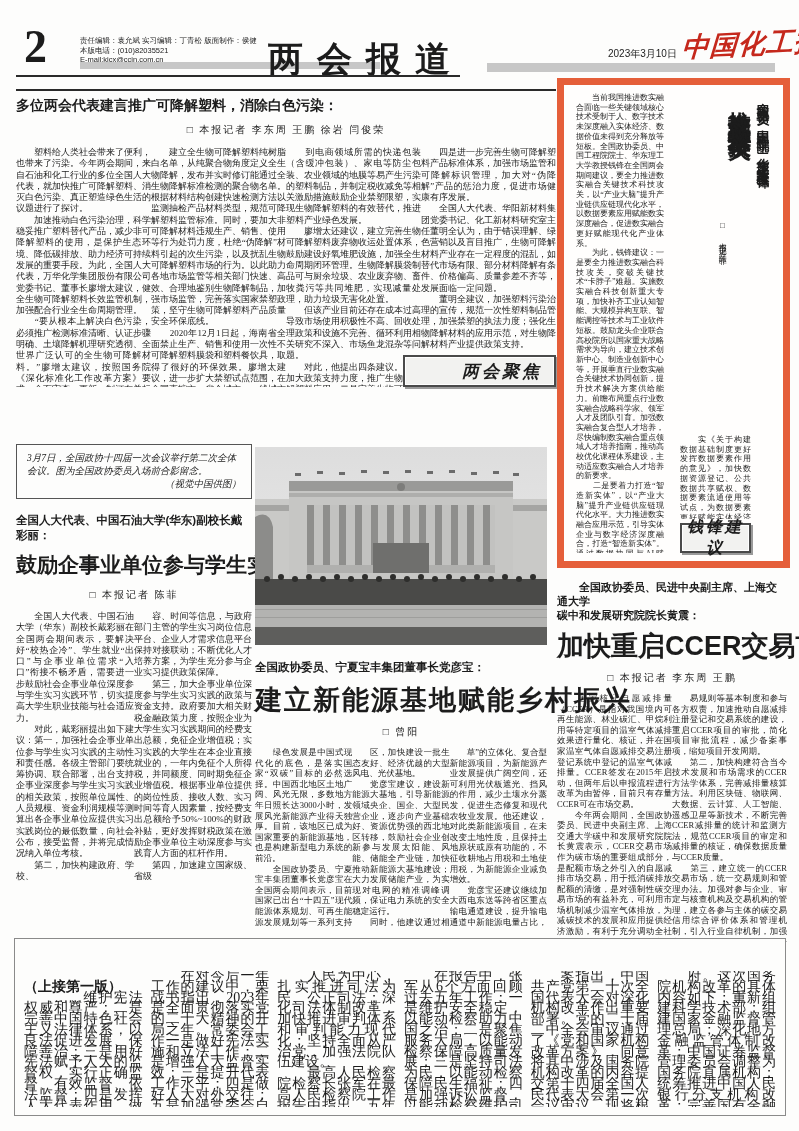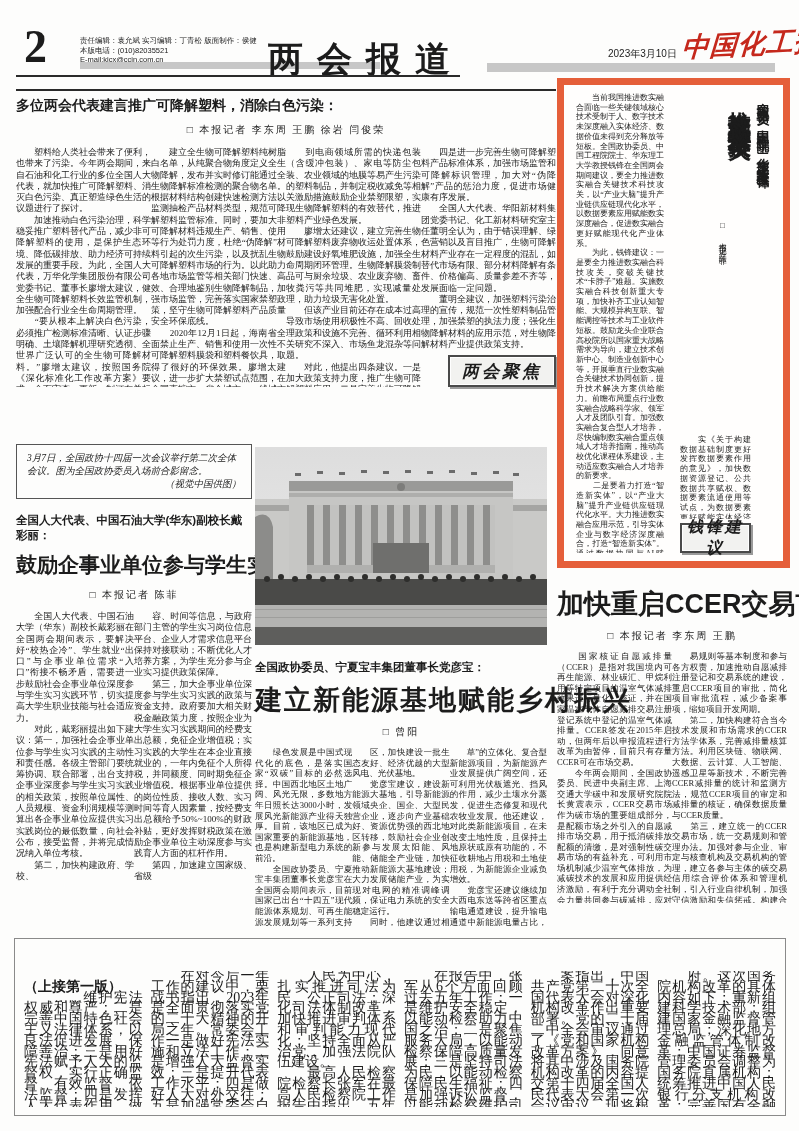--- a/index.html
+++ b/index.html
@@ -74,21 +74,21 @@
 　　“要从根本上解决白色污染，必须推广检测标准清晰、认证步骤明确、土壤降解机理研究透彻、全世界广泛认可的全生物可降解材料。”廖增太建议，按照国务院《深化标准化工作改革方案》要求，全面审查、更新、制订有关标准，进一步完善统一、规范的生物可降解塑料制品认证体系，科学界定可降解的标准；</div>
       <div class="col">　　建立全生物可降解塑料纯树脂白名单，从纯聚合物角度定义全生物降解，发布并实时修订能通过全生物降解标准检测的聚合物名单。根据材料结构创建快速检测方法以监测抽检产品材料类型，规范可降解塑料监管标准。同时，要加大非可降解材料违规生产、销售、使用等行为处罚力度，杜绝“伪降解”材料引起的次生污染，以及扰乱生物可降解塑料市场的行为。以此助力各地市场监管等相关部门快速、高效、合理地鉴别生物降解制品，加强市场监管，完善落实国家禁塑政策，坚守生物可降解塑料产品质量安全环保底线。
 　　2020年12月1日起，海南省全面禁止生产、销售和使用一次性不可降解塑料膜袋和塑料餐饮具，取得了很好的环保效果。廖增太建议，进一步扩大禁塑试点范围，在全国直辖市、省会城市、一线城市全面禁止一次性不可降解塑料的使用及销售，并将禁塑范围从现有的购物袋、连卷袋、垃圾袋、外卖包装等日用包装，扩展</div>
       <div class="col">　　到电商领域所需的快递包装（含缓冲包装）、家电等防尘包装、农业领域的地膜等易产生污染的塑料制品，并制定税收减免等相关激励措施鼓励企业禁塑限塑，实现生物降解塑料的有效替代，推进塑料产业绿色发展。
 　　廖增太还建议，建立完善生物可降解塑料废弃物收运处置体系，鼓励建设好氧堆肥设施，加强全生命周期闭环管理。生物降解膜袋制品可与厨余垃圾、农业废弃物、畜牧粪污等共同堆肥，实现减量处理，助力垃圾无害化处置。
 　　但该产业目前还存在成本过高导致市场使用积极性不高、回收处理政策和设施不完善、循环利用相关研究不深入、市场鱼龙混杂等问题。
 　　对此，他提出四条建议。一是加大政策支持力度，推广生物可降解塑料应用。二是完善生物可降解塑料的终端分类标识和回收处理基础设施。三是提高生物可降解塑料的资源化循环利用水平，支持相关技术开发，推动形成具有示范意义的项目。</div>
       <div class="col" style="padding-bottom:36px;">　　四是进一步完善生物可降解塑料产品标准体系，加强市场监管和可降解标识管理，加大对“伪降解”产品的惩治力度，促进市场健康有序发展。
 　　全国人大代表、华阳新材料集团党委书记、化工新材料研究室主任董明全认为，由于错误理解、绿色营销以及盲目推广，生物可降解材料产业存在一定程度的混乱，如替代市场有限、部分材料降解有条件、价格偏高、质量参差不齐等，发展面临一定问题。
 　　董明全建议，加强塑料污染治理的宣传，规范一次性塑料制品管理，加强禁塑的执法力度；强化生物降解材料的应用示范，对生物降解材料产业提供政策支持。</div>
-      <div class="badge abs" style="right:0;bottom:0;width:104px;height:28px;font-size:17px;">两会聚焦</div>
+      <div class="badge abs" style="right:0;bottom:0;width:104px;height:28px;font-size:17px;padding-left:45px;">两会聚焦</div>
     </div>
   </div>
 
   <div class="abs capbox" style="left:16px;top:444px;width:214px;">
     <div>3月7日，全国政协十四届一次会议举行第二次全体会议。图为全国政协委员入场前合影留念。</div>
     <div class="capcredit">（视觉中国供图）</div>
   </div>
 
   <div class="abs" style="left:16px;top:513px;width:236px;height:420px;">
     <div class="kick" style="font-size:11.5px;">全国人大代表、中国石油大学(华东)副校长戴彩丽：</div>
@@ -207,20 +207,22 @@
           <div class="vert tb-headline">推进数实融合关键技术科技攻关</div>
         </div>
         <div class="tb-body2">　　实《关于构建数据基础制度更好发挥数据要素作用的意见》，加快数据资源登记、公共数据共享赋权、数据要素流通使用等试点，为数据要素更好赋能实体经济提供制度和机制保障。鼓励探索数据模型化、知识工具化、软件服务化等数据要素价值创造新模式。制订数实融合技术标准，构建包含数据、测试、评估等服务的产业服务生态，为打造数实融合全产业链条提供支撑。</div>
         <div class="badge" style="height:26px;font-size:16px;margin-top:4px;">钱锋建议</div>
       </div>
       <div class="vert tb-kicker">全国政协委员、中国工程院院士、华东理工大学教授钱锋：</div>
     </div>
   </div>
 
   <div class="abs" style="left:557px;top:580px;width:230px;height:352px;">
+    <div class="kick-sm">　　全国政协委员、民进中央副主席、上海交通大学
+碳中和发展研究院院长黄震：</div>
     <div class="headline-sans" style="font-size:27px;margin-top:6px;">加快重启CCER交易市场</div>
     <div class="byline" style="margin:7px 0 8px 0;text-align:center;">□ 本报记者 李东周 王鹏</div>
     <div class="cols" style="height:252px;">
       <div class="col col-sm">　　国家核证自愿减排量（CCER）是指对我国境内可再生能源、林业碳汇、甲烷利用等特定项目的温室气体减排效果进行量化、核证，并在国家温室气体自愿减排交易注册登记系统中登记的温室气体减排量。CCER签发在2015年启动，但两年后以申报流程进行改革为由暂停，目前只有存量CCER可在市场交易。
 　　今年两会期间，全国政协委员、民进中央副主席、上海交通大学碳中和发展研究院院长黄震表示，CCER交易市场作为碳市场的重要组成部分，是配额市场之外引入的自愿减排市场交易，用于抵消碳排放配额的清缴，是对强制性碳交易市场的有益补充，可利用市场机制减少温室气体排放，为减碳技术的发展和应用提供经济激励，有利于充分调动全社会力量共同参与碳减排，应对气候变化。为此，他提出3条建议。
 　　第一，加快重启CCER交易市场。尽快修订《温室气体自愿减排交易管理暂行办法》，确立CCER交易市场的交易登记和交</div>
       <div class="col col-sm">　　易规则等基本制度和参与各方权责，加速推动自愿减排注册登记和交易系统的建设，重启CCER项目的审批，简化项目审批流程，减少备案事项，缩短项目开发周期。
 　　第二，加快构建符合当今技术发展和市场需求的CCER方法学体系，完善减排量核算方法。利用区块链、物联网、大数据、云计算、人工智能、遥感卫星等新技术，不断完善CCER减排量的统计和监测方法，规范CCER项目的审定和减排量的核证，确保数据质量与CCER质量。
 　　第三，建立统一的CCER交易市场，统一交易规则和管理办法。加强对参与企业、审定与核查机构及交易机构的管理，建立各参与主体的碳交易信用综合评价体系和管理机制，引入行业自律机制，加强守信激励和失信惩戒。构建合规的CCER交易信息披露制度，加强CCER与其他减排工具如绿电交易或绿证等的协同机制，避免减排项目的重复计算。</div>
     </div>

